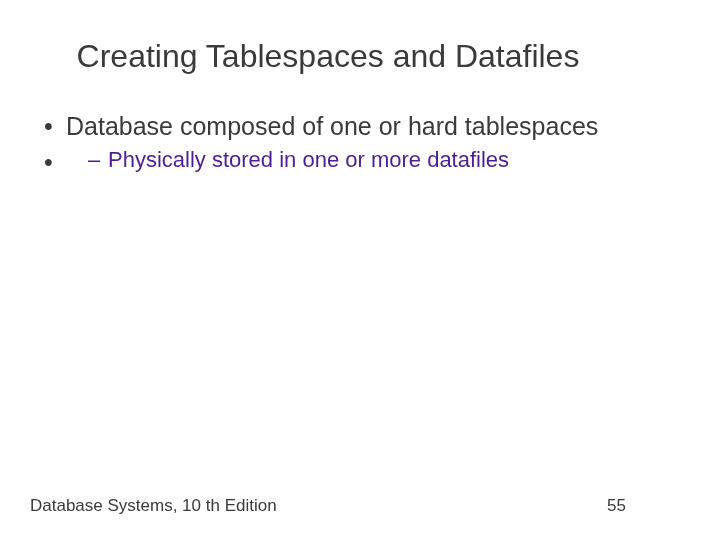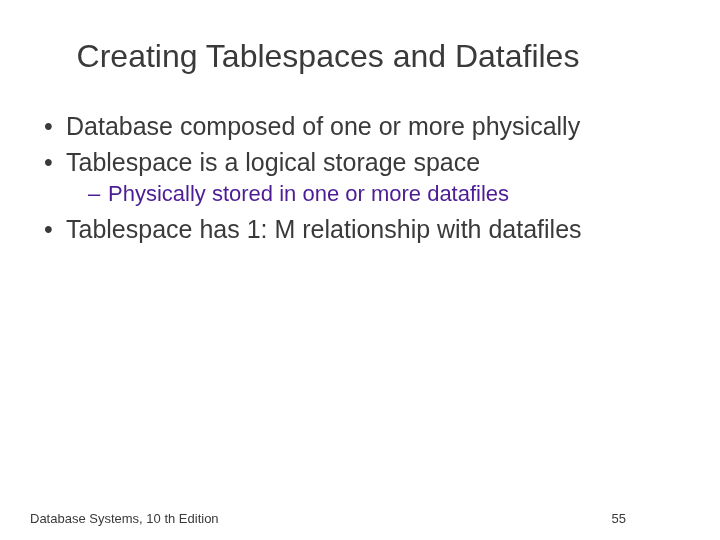--- a/index.html
+++ b/index.html
@@ -55,49 +55,45 @@
     color: #4c1d95;
   }
   ul.sub > li::before {
     content: "–";
     position: absolute;
     left: 0;
     top: 0;
   }
   .footer {
     position: absolute;
-    bottom: 14px;
+    bottom: 24px;
     left: 30px;
     right: 30px;
     display: flex;
     justify-content: space-between;
-    font-size: 13px;
+    font-size: 17px;
     color: #3a3a3a;
   }
 </style>
 </head>
 <body>
 
 <div class="slide">
   <h1 class="title">Creating Tablespaces and Datafiles</h1>
 
   <ul class="top">
     <li>
-      <span>Database composed of one or more physically</span>
+      <span>Database composed of one or hard tablespaces</span>
     </li>
     <li>
-      <span>Tablespace is a logical storage space</span>
       <ul class="sub">
         <li>
           <span>Physically stored in one or more datafiles</span>
         </li>
       </ul>
-    </li>
-    <li>
-      <span>Tablespace has 1: M relationship with datafiles</span>
     </li>
   </ul>
 
   <div class="footer">
     <span>Database Systems, 10 th Edition</span>
     <span>55</span>
   </div>
 </div>
 
 </body></html>

